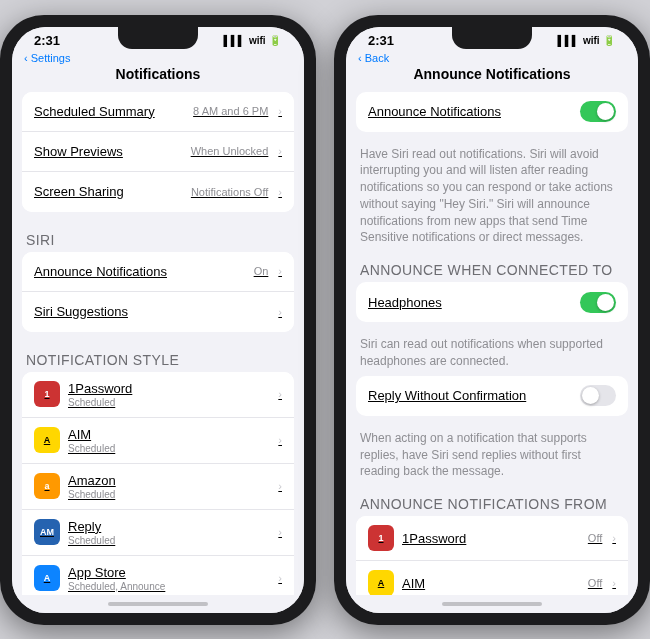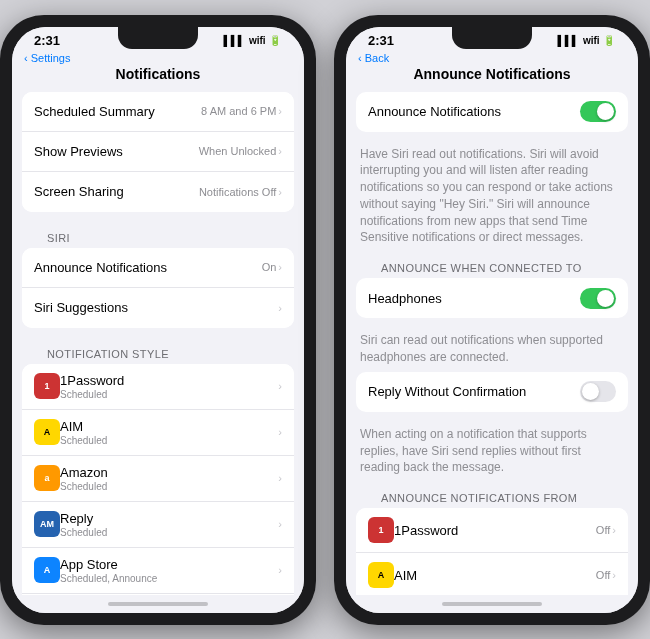--- a/index.html
+++ b/index.html
@@ -86,44 +86,44 @@
     
     .content {
       flex: 1;
       overflow-y: auto;
       background: #f2f2f7;
     }
     .content::-webkit-scrollbar { display: none; }
 
     
     .section-header {
-      font-size: 11px;
+      font-size: 14px;
       font-weight: 500;
       color: #6d6d72;
       text-transform: uppercase;
       letter-spacing: 0.4px;
       padding: 10px 14px 4px 14px;
-      margin-left: 21px;
     }
 
     
     .settings-group {
       background: #fff;
       border-radius: 10px;
       margin: 0 10px 10px 10px;
       overflow: hidden;
     }
     .settings-row {
       display: flex;
       align-items: center;
       padding: 9px 12px;
       border-bottom: 0.5px solid #e5e5ea;
       background: #fff;
-      gap: 0;
+      gap: 8px;
       min-height: 40px;
+      text-decoration: underline;
     }
     .settings-row:last-child { border-bottom: none; }
     .row-label {
       font-size: 13px;
       color: #000;
       flex: 1;
     }
     .row-value {
       font-size: 11px;
       color: #8e8e93;

